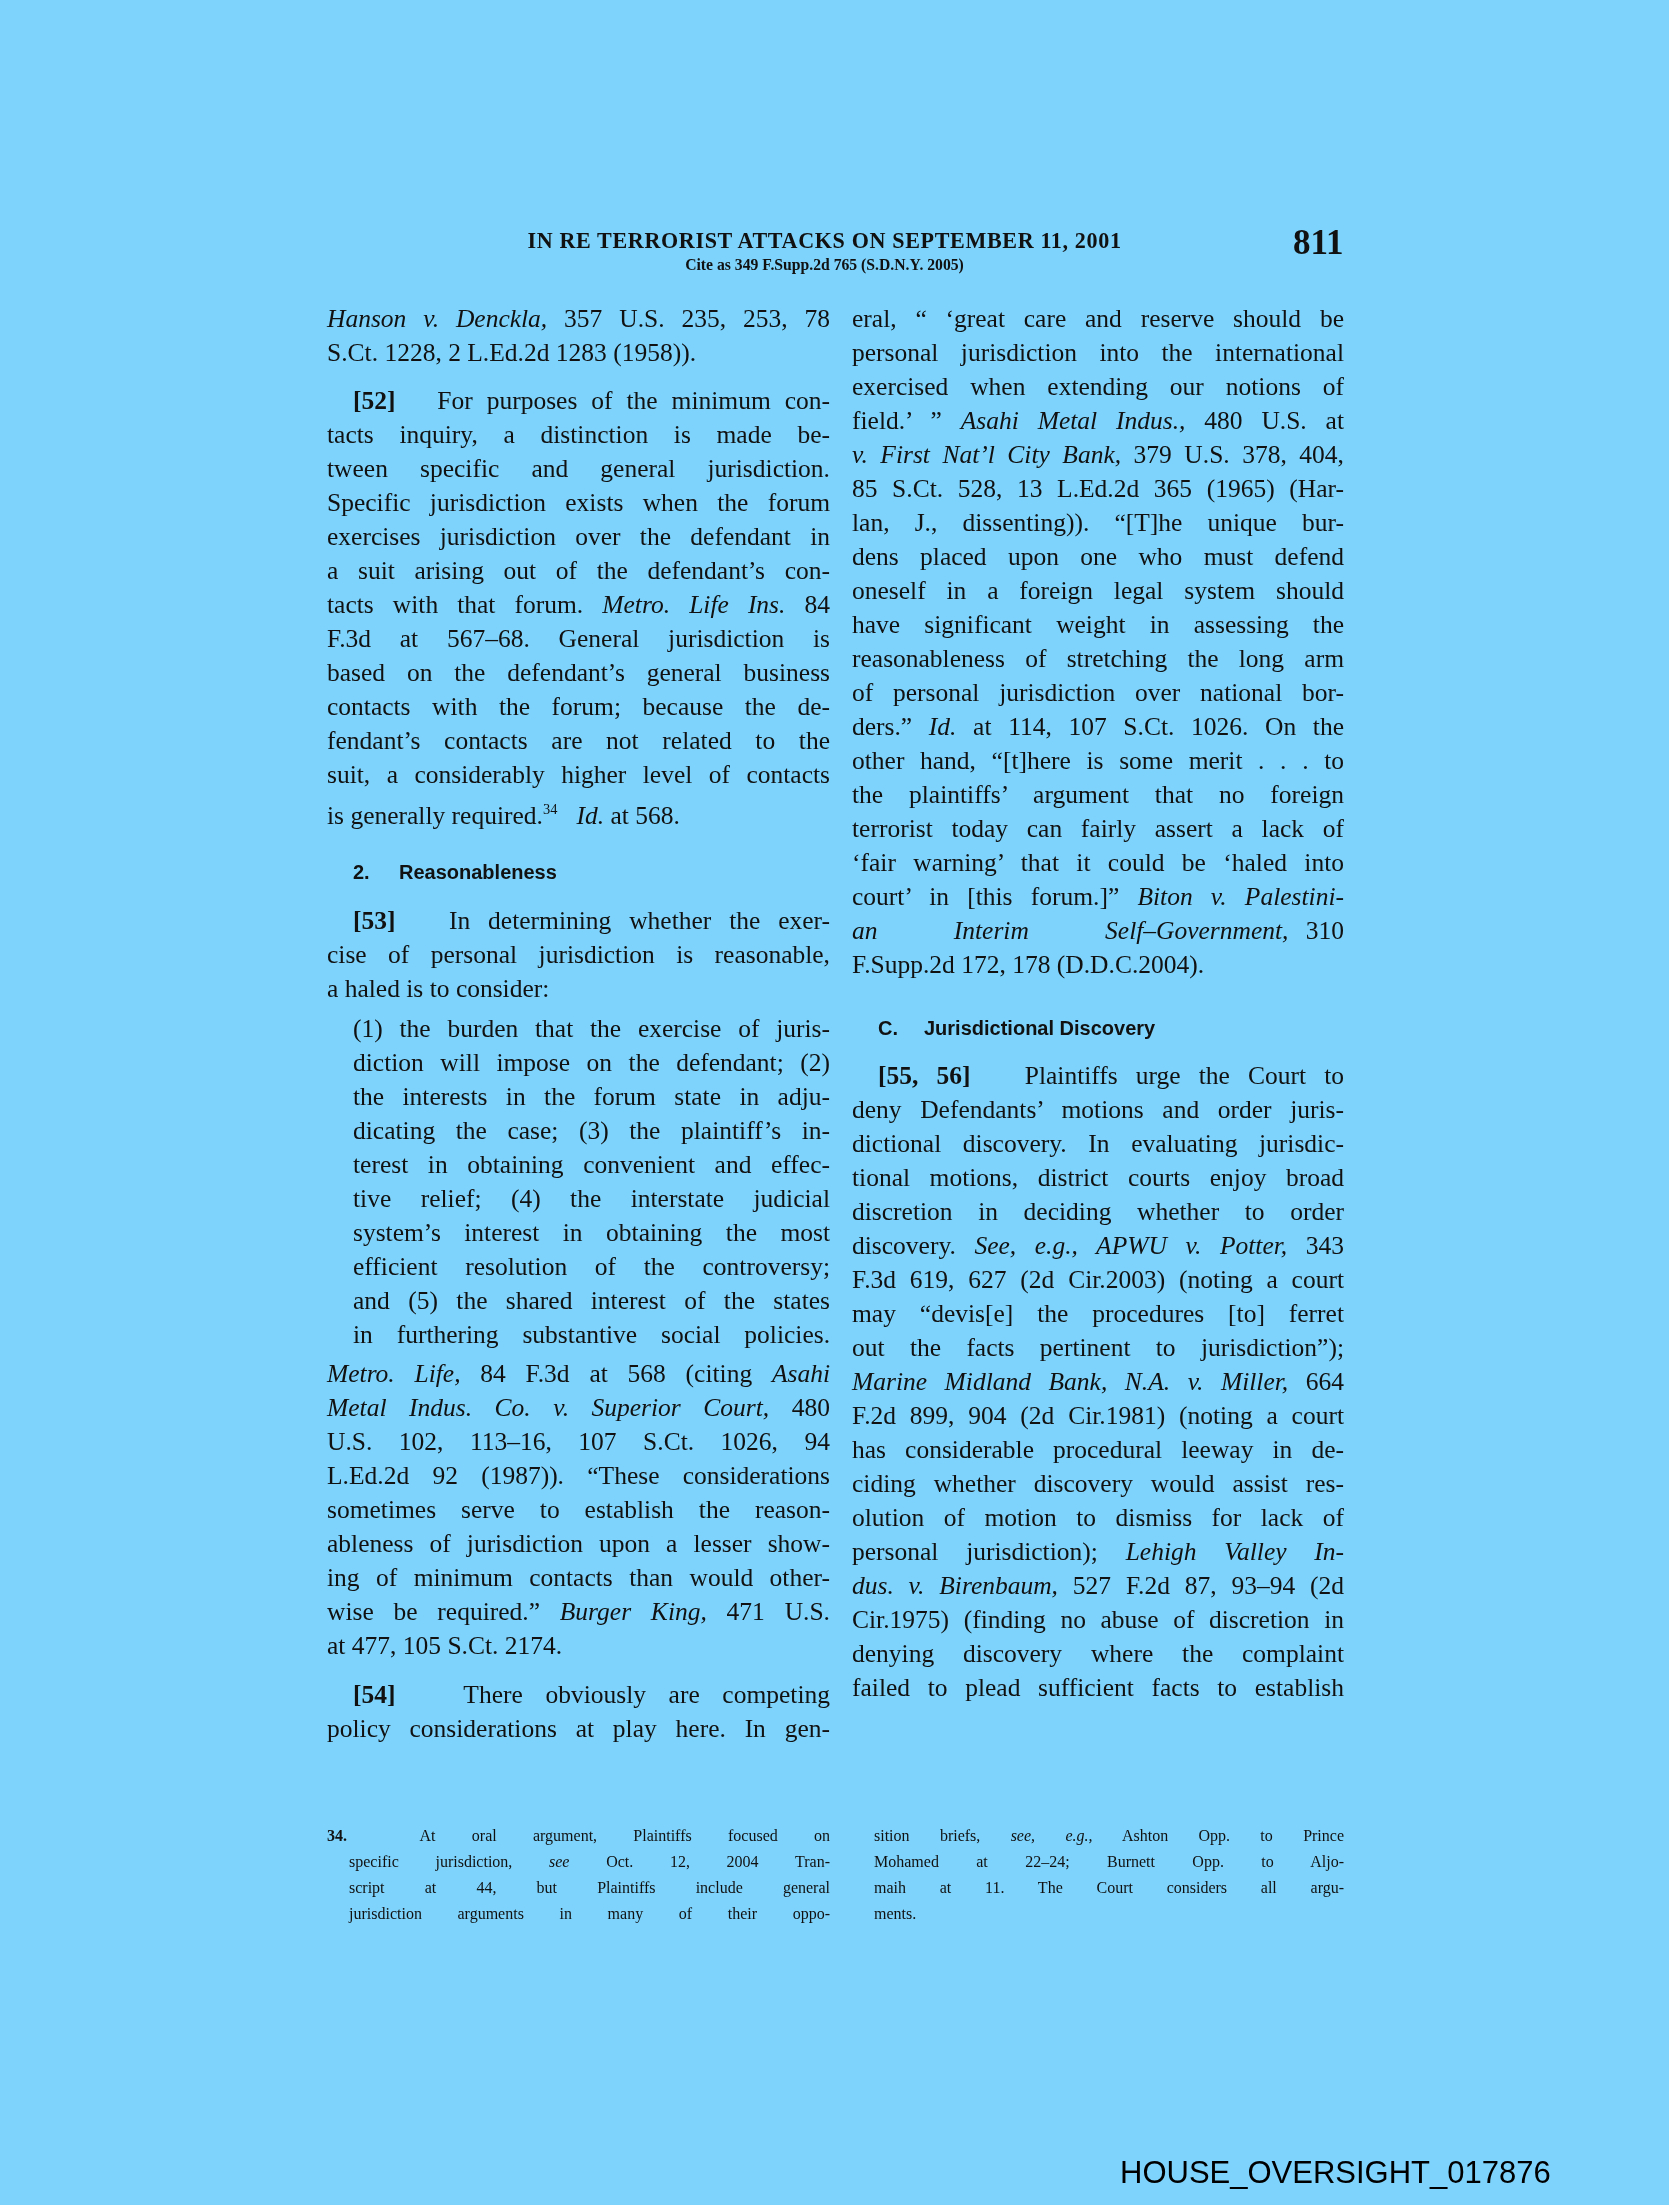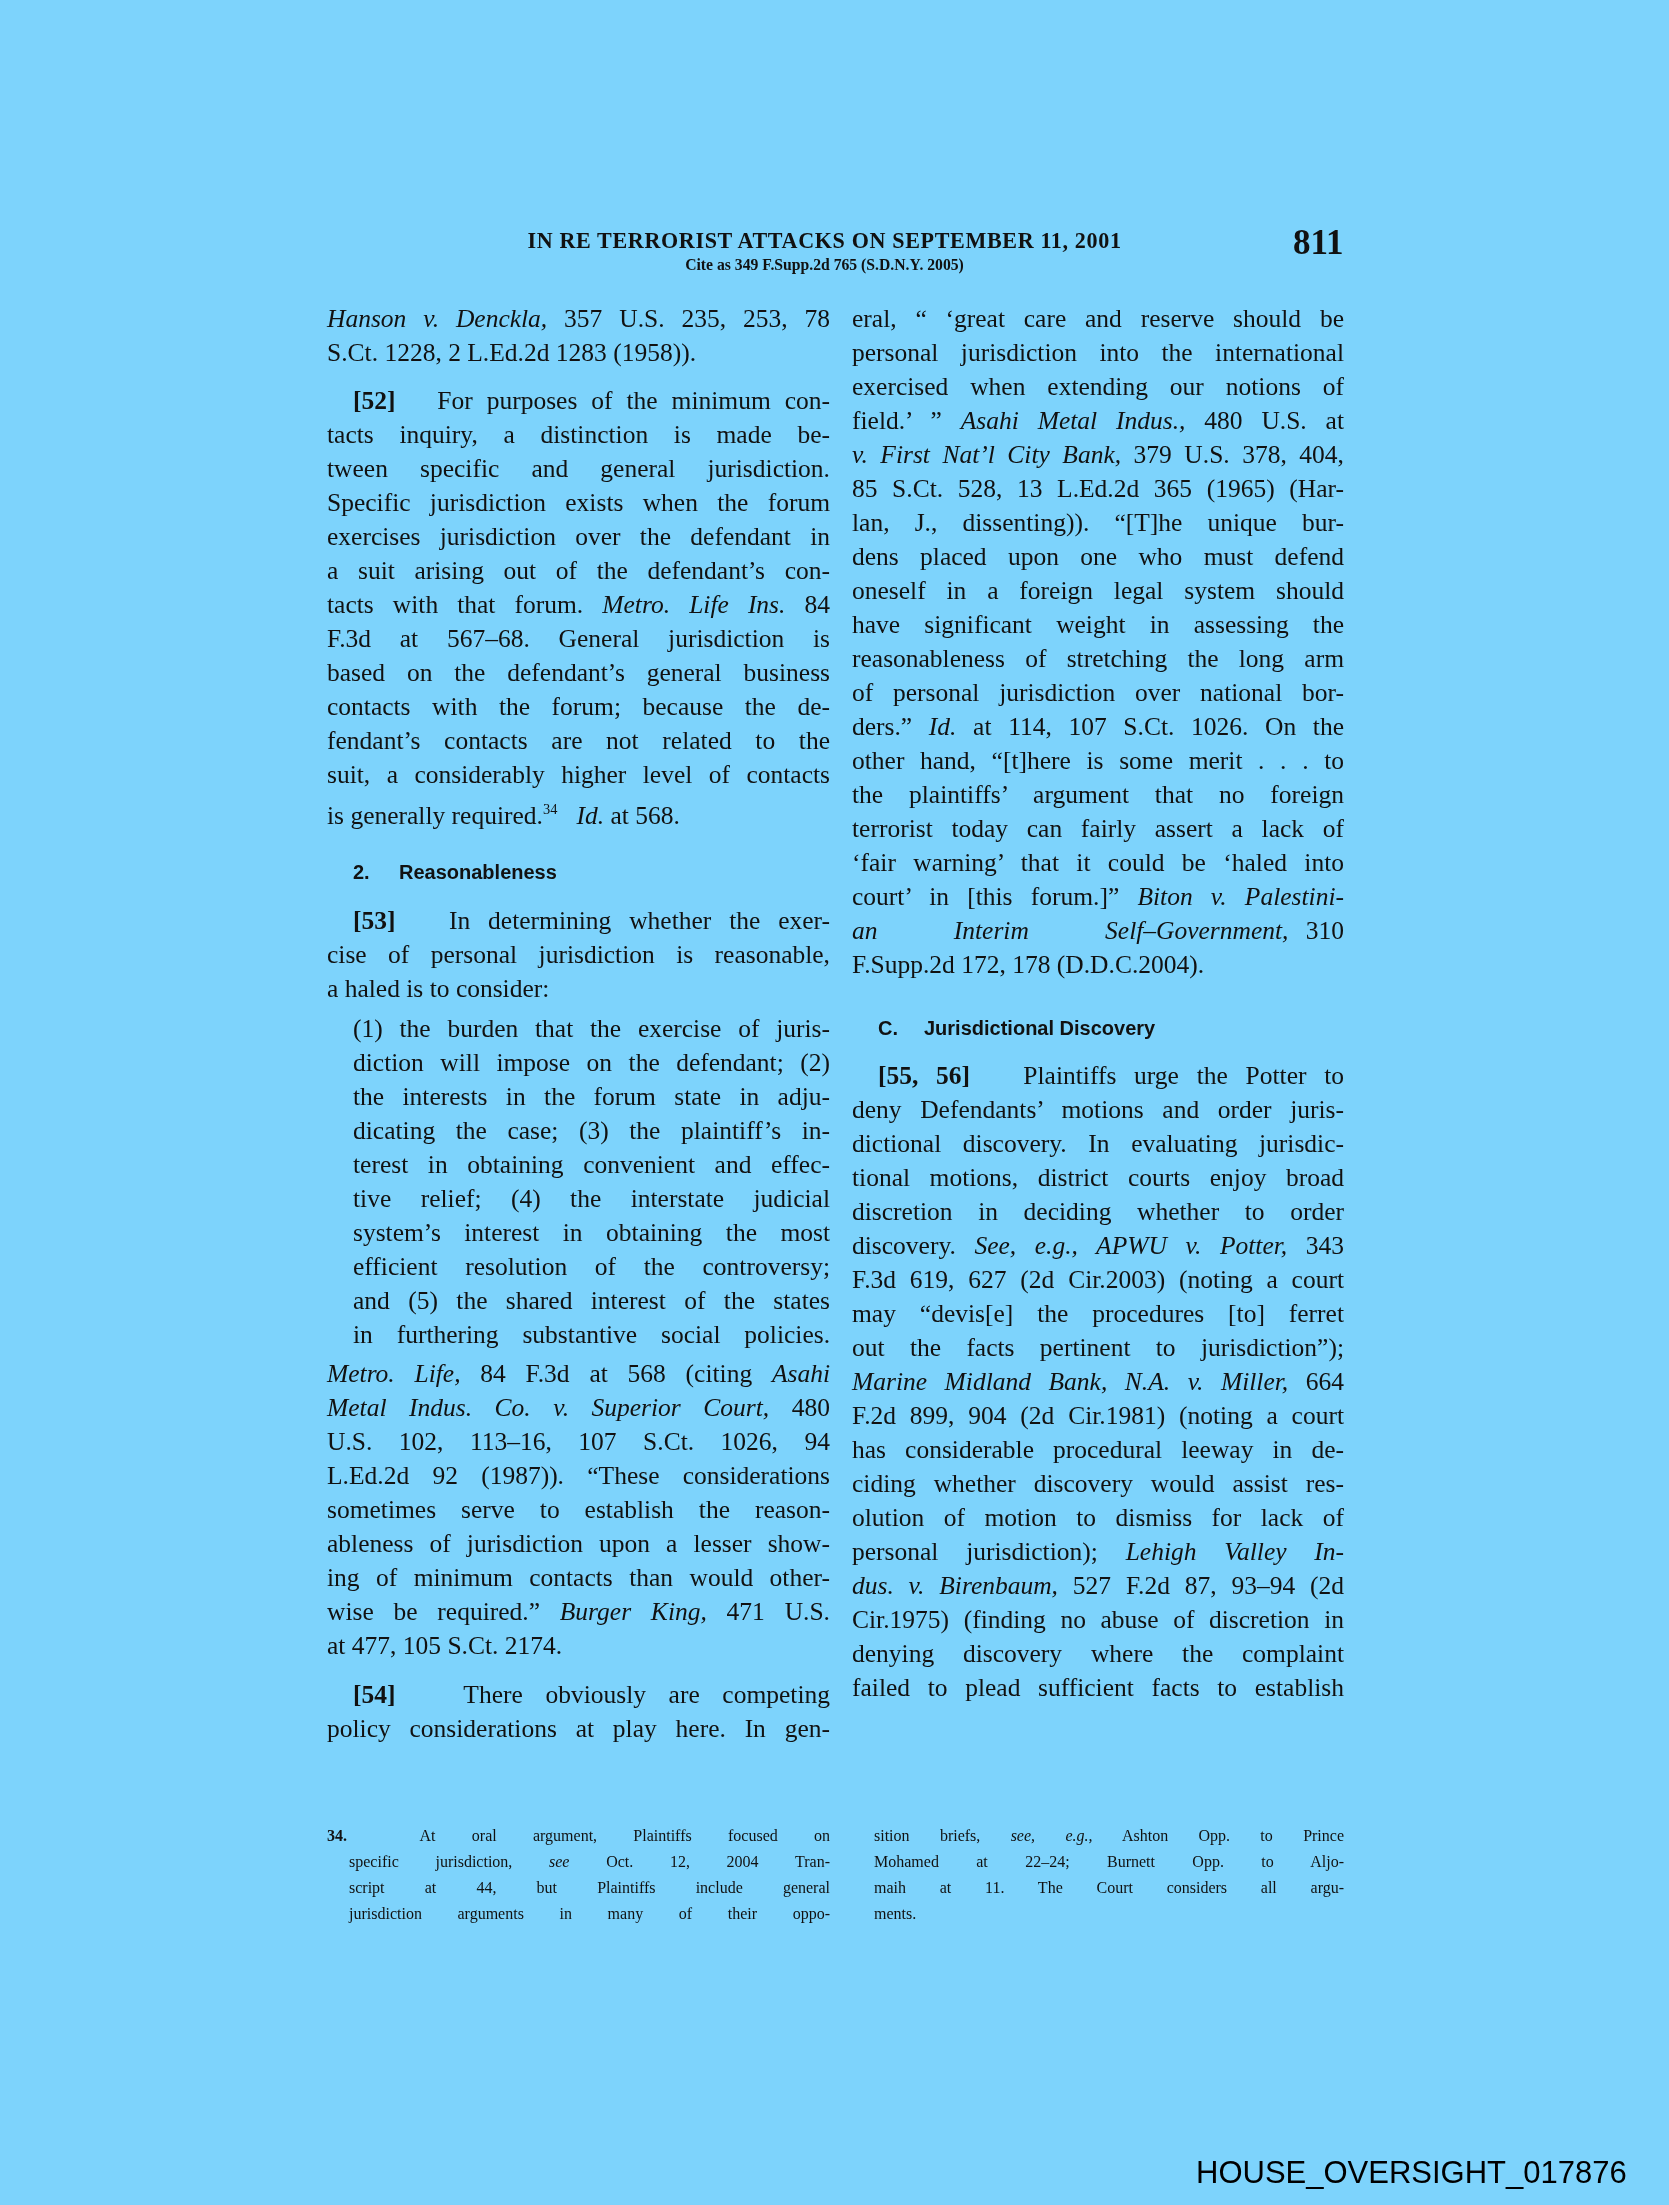--- a/index.html
+++ b/index.html
@@ -27,21 +27,21 @@
   .heading .hnum { display: inline-block; width: 46px; }
 
   .fn { position: absolute; top: 1823px; }
   .fn-left { left: 327px; width: 503px; }
   .fn-right { left: 852px; width: 492px; }
   .fl { display: block; font-family: "Liberation Serif", serif; font-size: 16px; line-height: 26px; height: 26px; text-align: justify; text-align-last: justify; white-space: nowrap; }
   .fl.ind { padding-left: 22px; }
   .fl.last { text-align-last: left; }
   .fn-no { font-weight: bold; }
 
-  .bates { position: absolute; left: 1196px; top: 2154px; font-family: "Liberation Sans", sans-serif; font-size: 31px; line-height: 37px; letter-spacing: 0px; color: #000; }
+  .bates { position: absolute; left: 1120px; top: 2154px; font-family: "Liberation Sans", sans-serif; font-size: 31px; line-height: 37px; letter-spacing: 0px; color: #000; }
 </style>
 </head>
 <body>
 
 <div class="page">
 
   <div class="run-head">
     <span class="run-title">IN RE TERRORIST ATTACKS ON SEPTEMBER 11, 2001</span>
     <span class="run-cite">Cite as 349 F.Supp.2d 765 (S.D.N.Y. 2005)</span>
   </div>
@@ -134,21 +134,21 @@
       <span class="ln"><span>court’ in [this forum.]”  </span><i>Biton v. Palestini-</i></span>
       <span class="ln"><i style="word-spacing:59px">an Interim Self–Government,</i><span> 310</span></span>
       <span class="ln last">F.Supp.2d 172, 178 (D.D.C.2004).</span>
     </div>
 
     <span class="gap-lg"></span>
     <span class="heading"><span class="hnum">C.</span><span>Jurisdictional Discovery</span></span>
     <span class="gap"></span>
 
     <div>
-      <span class="ln ind"><span class="para-no">[55, 56]</span>&nbsp;&nbsp;&nbsp;<span>Plaintiffs urge the Potter to</span></span>
+      <span class="ln ind"><span class="para-no">[55, 56]</span>&nbsp;&nbsp;&nbsp;<span>Plaintiffs urge the Court to</span></span>
       <span class="ln">deny Defendants’ motions and order juris-</span>
       <span class="ln">dictional discovery.  In evaluating jurisdic-</span>
       <span class="ln">tional motions, district courts enjoy broad</span>
       <span class="ln">discretion in deciding whether to order</span>
       <span class="ln"><span>discovery.  </span><i>See, e.g., APWU v. Potter,</i><span> 343</span></span>
       <span class="ln">F.3d 619, 627 (2d Cir.2003) (noting a court</span>
       <span class="ln">may “devis[e] the procedures [to] ferret</span>
       <span class="ln">out the facts pertinent to jurisdiction”);</span>
       <span class="ln"><i>Marine Midland Bank, N.A. v. Miller,</i><span> 664</span></span>
       <span class="ln">F.2d 899, 904 (2d Cir.1981) (noting a court</span>

